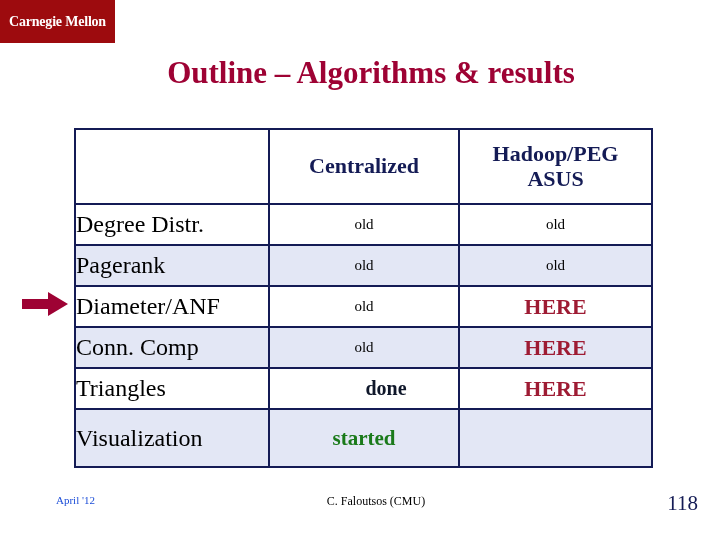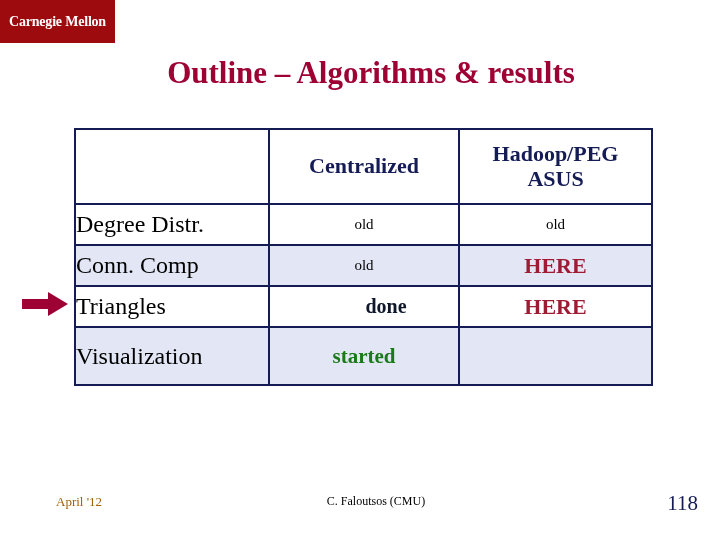--- a/index.html
+++ b/index.html
@@ -143,23 +143,23 @@
     font-size: 21px;
     font-weight: bold;
   }
   .val.empty { font-size: 15px; }
 
   
   #footer-date {
     position: absolute;
     left: 56px;
     top: 494px;
-    color: #a16207;
-    font-family: "Liberation Serif", serif;
-    font-size: 13px;
+    color: #1d4ed8;
+    font-family: "Liberation Serif", serif;
+    font-size: 11px;
   }
   #footer-author {
     position: absolute;
     left: 16px;
     top: 494px;
     width: 720px;
     text-align: center;
     color: #000000;
     font-family: "Liberation Serif", serif;
     font-size: 12px;
@@ -217,21 +217,43 @@
         <span class="metric-text">Degree Distr.</span>
       </td>
       <td class="value-cell">
         <span class="val old">old</span>
       </td>
       <td class="value-cell">
         <span class="val old">old</span>
       </td>
     </tr>
 
-
+    <tr class="shade">
+      <td class="metric-cell">
+        <span class="metric-text">Pagerank</span>
+      </td>
+      <td class="value-cell">
+        <span class="val old">old</span>
+      </td>
+      <td class="value-cell">
+        <span class="val old">old</span>
+      </td>
+    </tr>
+
+    <tr class="plain">
+      <td class="metric-cell">
+        <span class="metric-text">Diameter/ANF</span>
+      </td>
+      <td class="value-cell">
+        <span class="val old">old</span>
+      </td>
+      <td class="value-cell">
+        <span class="val here">HERE</span>
+      </td>
+    </tr>
 
     <tr class="shade">
       <td class="metric-cell">
         <span class="metric-text">Conn. Comp</span>
       </td>
       <td class="value-cell">
         <span class="val old">old</span>
       </td>
       <td class="value-cell">
         <span class="val here">HERE</span>

